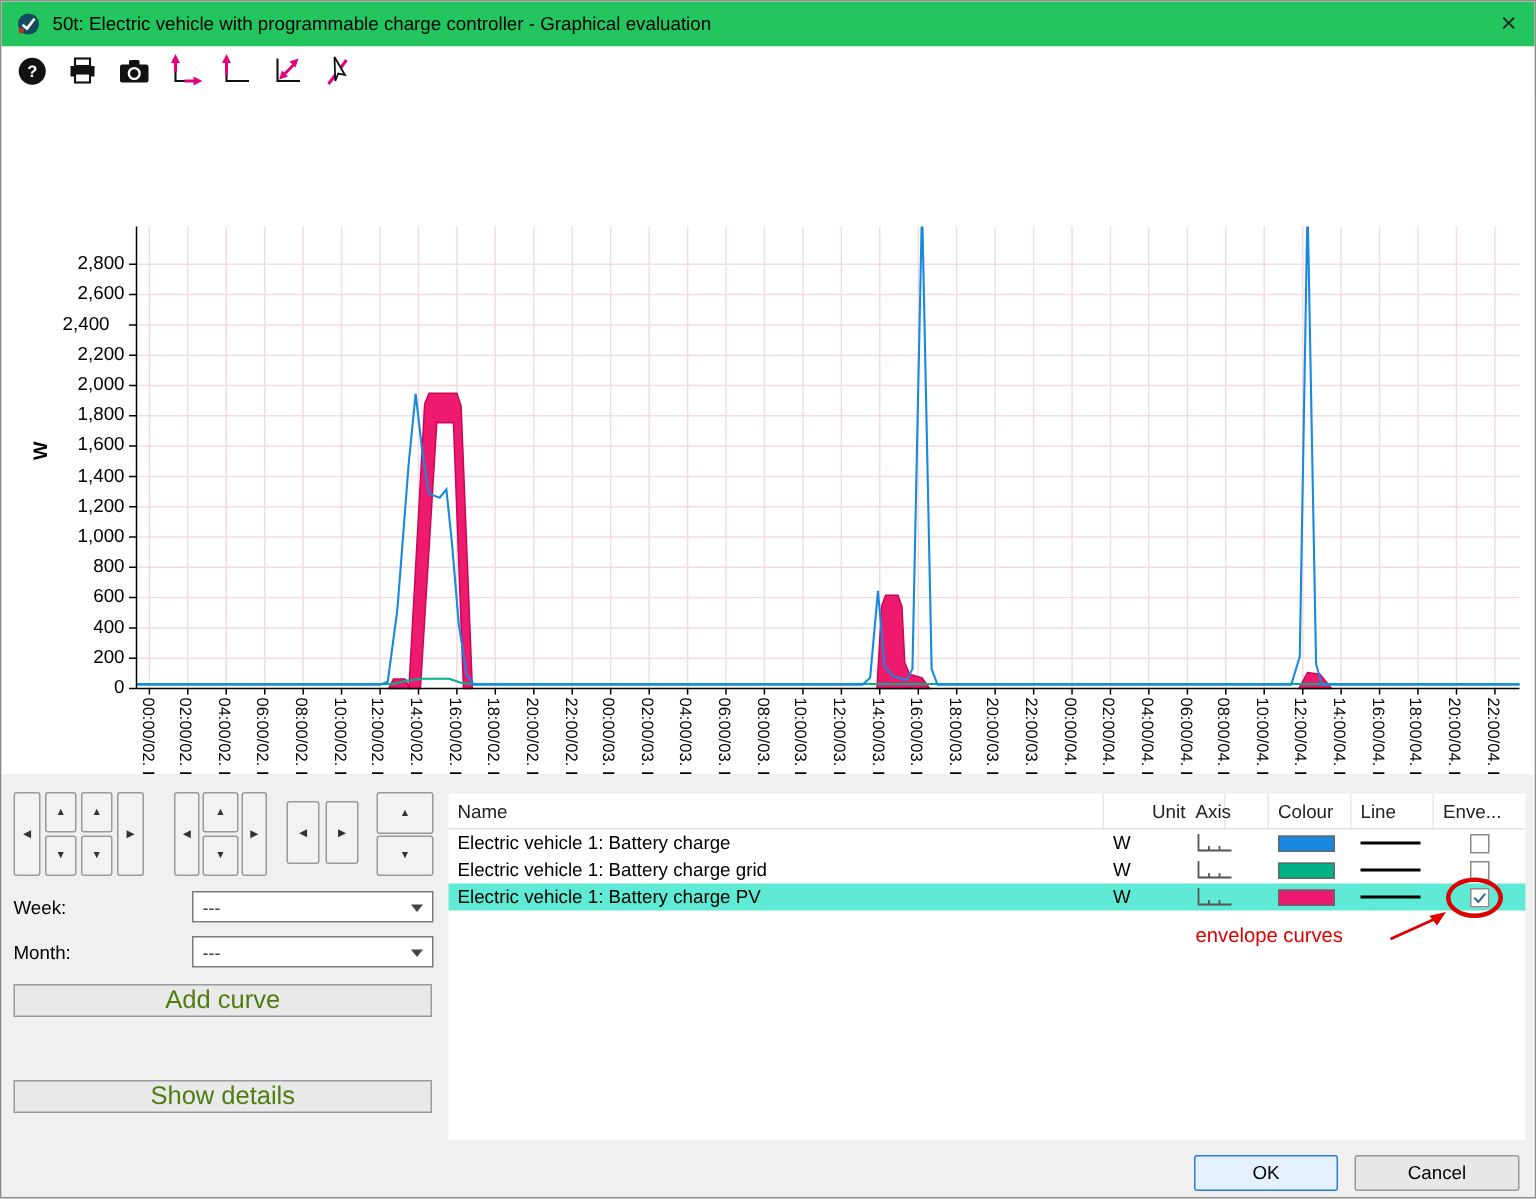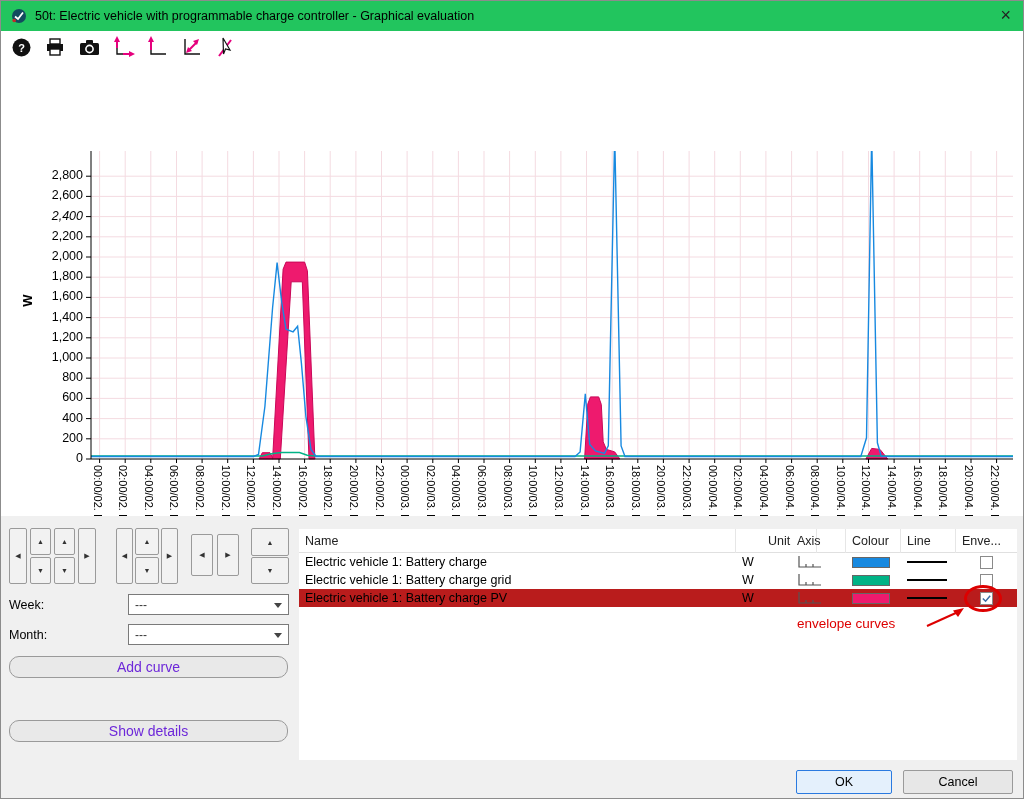--- a/index.html
+++ b/index.html
@@ -27,29 +27,29 @@
   .bottom-panel { position:absolute; left:0; top:515px; width:1024px; height:284px; background:#f0f0f0; }
 
   .abtn { position:absolute; background:#f2f2f2; border:1px solid #9a9a9a; border-radius:2px; font-size:7px; color:#333;
           display:flex; align-items:center; justify-content:center; cursor:pointer; }
 
   .ctl-label { position:absolute; font-size:12.5px; color:#000; }
   .combo { position:absolute; height:21px; background:#fff; border:1px solid #7a7a7a; font-size:12px; color:#333;
            display:flex; align-items:center; padding-left:6px; cursor:pointer; }
   .combo .chev { position:absolute; right:6px; top:8px; width:0; height:0; border-left:4px solid transparent; border-right:4px solid transparent; border-top:5px solid #444; }
 
-  .wbtn { position:absolute; left:8px; width:279px; height:22px; background:#e9e9e9; border:1px solid #9a9a9a; border-radius:10px;
-          font-size:14px; color:#6d28d9; display:flex; align-items:center; justify-content:center; cursor:pointer; }
+  .wbtn { position:absolute; left:8px; width:279px; height:22px; background:#e9e9e9; border:1px solid #9a9a9a; border-radius:0;
+          font-size:17px; color:#4d7c0f; display:flex; align-items:center; justify-content:center; cursor:pointer; }
 
   
   .curve-table { position:absolute; left:298px; top:528px; width:718px; height:231px; background:#fff; font-size:12.5px; }
   .thead { position:relative; height:24px; border-bottom:1px solid #e0e0e0; }
   .th { position:absolute; top:0; height:24px; display:flex; align-items:center; padding-left:6px; color:#222; border-right:1px solid #e6e6e6; }
   .trow { position:relative; height:18px; }
-  .trow.selected { background:#b91c1c; }
+  .trow.selected { background:#5eead4; }
   .td { position:absolute; top:0; height:18px; display:flex; align-items:center; padding-left:6px; color:#000; white-space:nowrap; overflow:hidden; }
   .swatch { width:38px; height:11px; border:1px solid #666; }
   .line-glyph { width:40px; height:0; border-top:2px solid #000; }
   .axis-glyph { width:26px; height:14px; }
   .checkbox { position:relative; width:13px; height:13px; background:#fff; border:1px solid #8a8a8a; display:inline-flex; align-items:center; justify-content:center; }
   .checkbox svg { display:none; width:11px; height:11px; }
   .checkbox.checked svg { display:block; }
 
   .red-circle { position:absolute; left:963px; top:584px; width:38px; height:27px; border:3px solid #dd0000; border-radius:50%; }
   .annotation-text { position:absolute; left:796px; top:615px; width:130px; font-weight:normal; font-size:13.5px; color:#dd0000; }
@@ -254,21 +254,21 @@
         <div class="ylabel" style="left:18px;top:348px;">400</div>
         <div class="ylabel" style="left:18px;top:327px;">600</div>
         <div class="ylabel" style="left:18px;top:307px;">800</div>
         <div class="ylabel" style="left:18px;top:287px;">1,000</div>
         <div class="ylabel" style="left:18px;top:267px;">1,200</div>
         <div class="ylabel" style="left:18px;top:247px;">1,400</div>
         <div class="ylabel" style="left:18px;top:226px;">1,600</div>
         <div class="ylabel" style="left:18px;top:206px;">1,800</div>
         <div class="ylabel" style="left:18px;top:186px;">2,000</div>
         <div class="ylabel" style="left:18px;top:166px;">2,200</div>
-        <div class="ylabel" style="left:18px;top:146px;font-style:italic;">2,400</div>
+        <div class="ylabel" style="left:8px;top:146px;">2,400</div>
         <div class="ylabel" style="left:18px;top:125px;">2,600</div>
         <div class="ylabel" style="left:18px;top:105px;">2,800</div>
         <div class="xlabel" style="left:91px;top:402px;">00:00/02. Feb</div>
         <div class="xlabel" style="left:116px;top:402px;">02:00/02. Feb</div>
         <div class="xlabel" style="left:142px;top:402px;">04:00/02. Feb</div>
         <div class="xlabel" style="left:167px;top:402px;">06:00/02. Feb</div>
         <div class="xlabel" style="left:193px;top:402px;">08:00/02. Feb</div>
         <div class="xlabel" style="left:219px;top:402px;">10:00/02. Feb</div>
         <div class="xlabel" style="left:244px;top:402px;">12:00/02. Feb</div>
         <div class="xlabel" style="left:270px;top:402px;">14:00/02. Feb</div>

